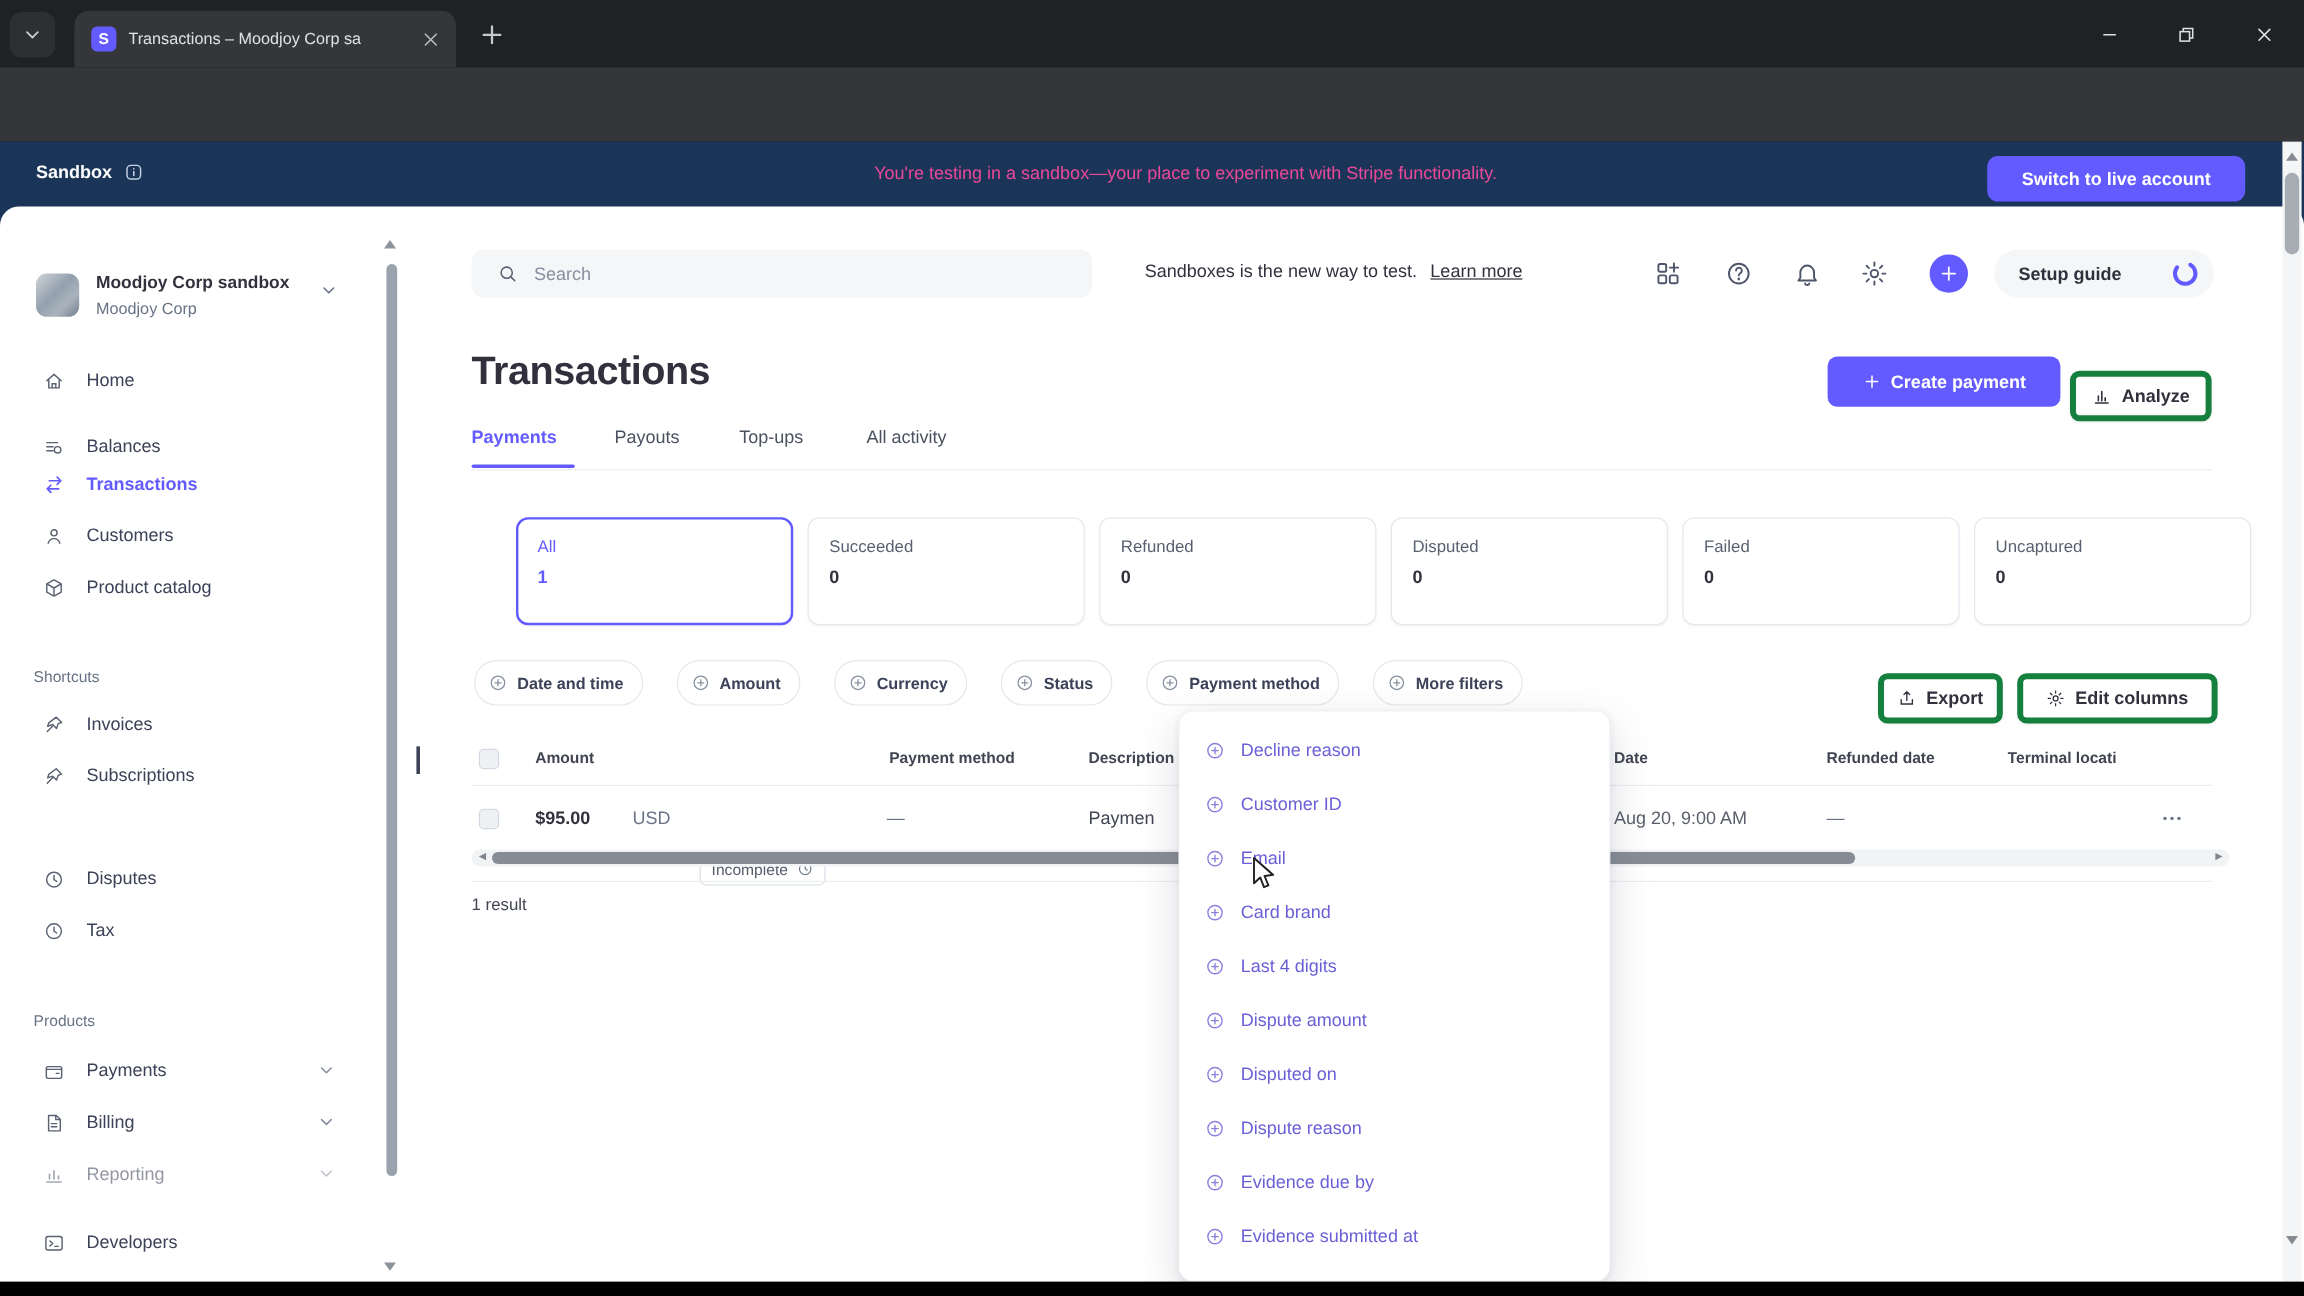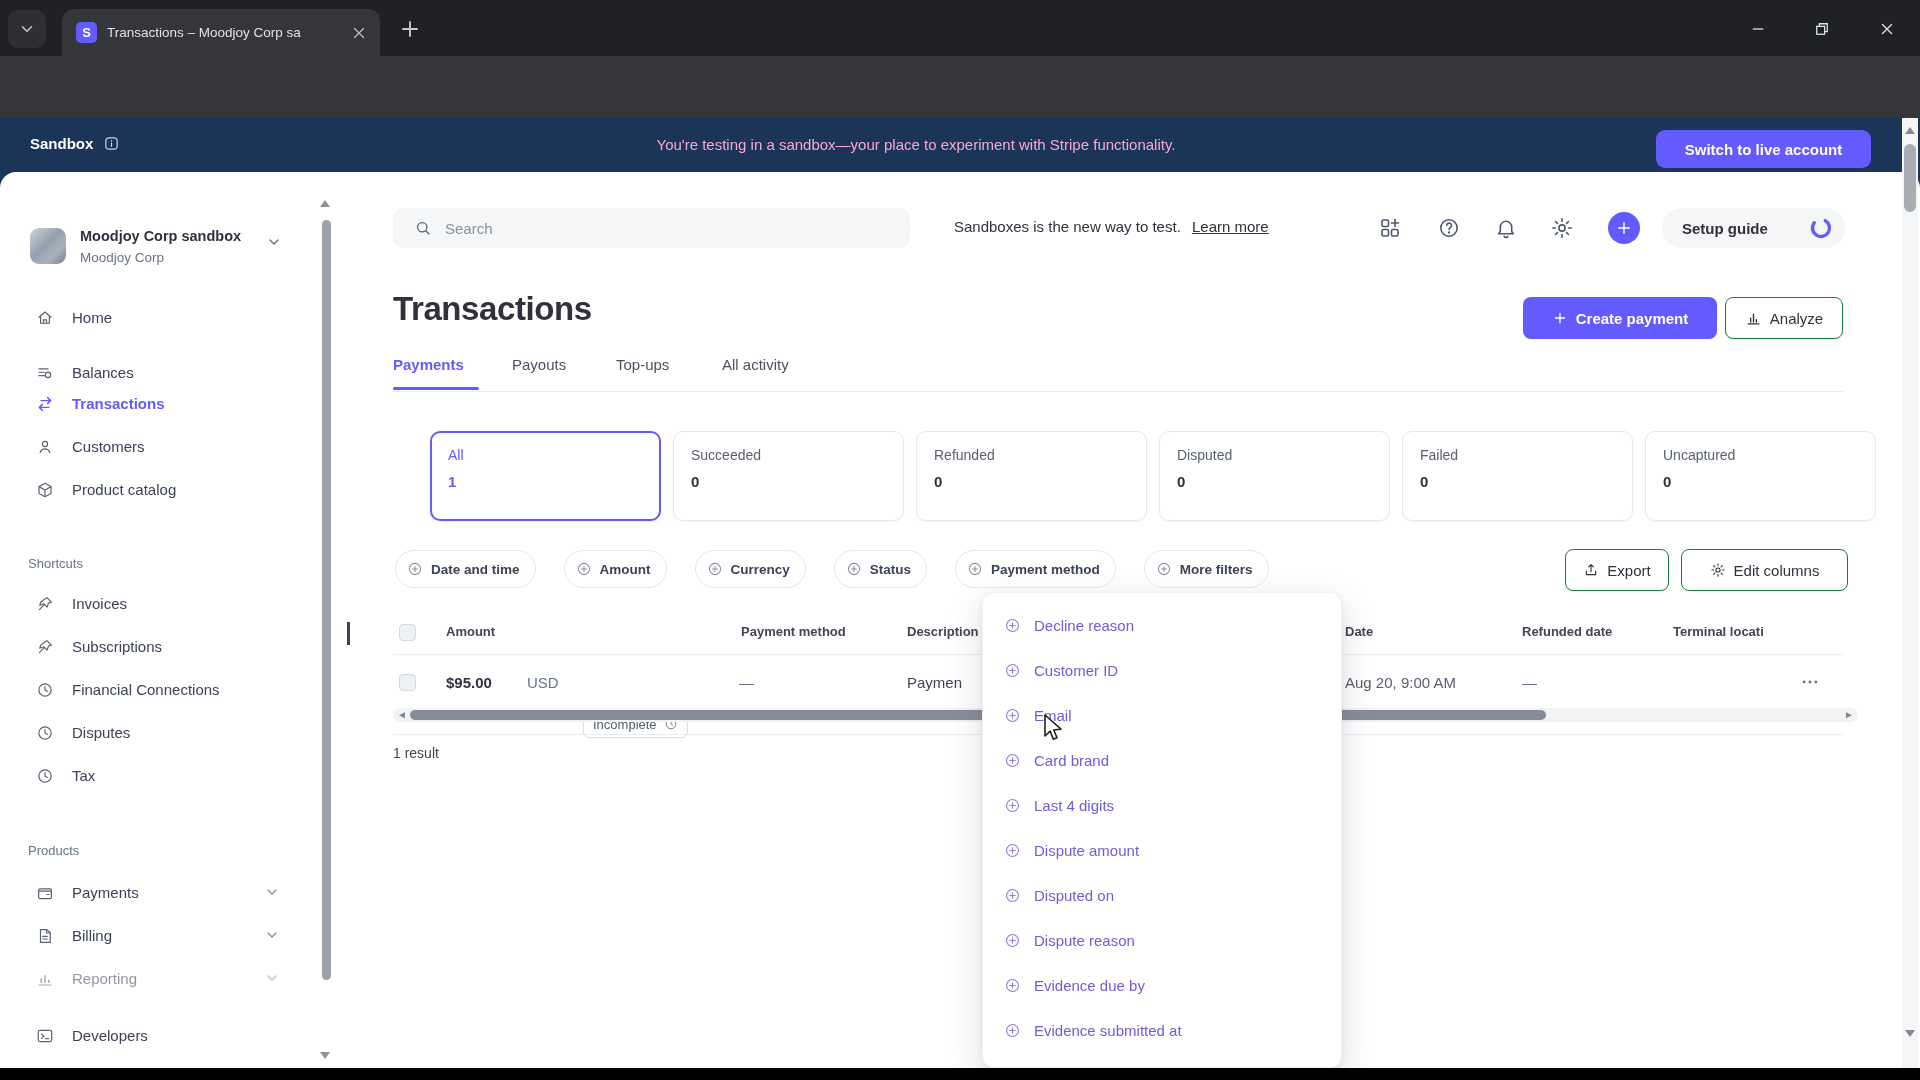--- a/index.html
+++ b/index.html
@@ -52,21 +52,21 @@
     font-family:"Liberation Sans",sans-serif;}
   .searchbar input::placeholder{color:#87909f;}
   .hic{position:absolute;top:44px;width:24px;height:24px;color:#4f566b;}
   .setup{position:absolute;left:1662px;top:36px;width:183px;height:40px;border-radius:999px;background:#f5f6f8;
     display:flex;align-items:center;justify-content:space-between;padding:0 12px 0 20px;font-size:15px;font-weight:700;color:#30313d;}
 
   .pgtitle{position:absolute;left:393px;top:118px;font-size:33px;font-weight:700;color:#30313d;letter-spacing:-.4px;}
   .btn-primary{position:absolute;display:flex;align-items:center;justify-content:center;gap:8px;background:#635bff;color:#fff;
     border:none;border-radius:8px;font-size:15px;font-weight:600;}
   .btn-sec{position:absolute;display:flex;align-items:center;justify-content:center;gap:8px;background:#fff;color:#30313d;
-    border:1px solid #15803d;border-radius:8px;font-size:15px;font-weight:400;box-shadow:0 1px 2px rgba(0,0,0,.06);}
+    border:5px solid #15803d;border-radius:8px;font-size:15px;font-weight:700;box-shadow:0 1px 2px rgba(0,0,0,.06);margin-top:12px;}
 
   .tabitem{position:absolute;top:184px;font-size:15px;font-weight:500;color:#4a5260;}
   .tabitem.on{color:#635bff;font-weight:700;}
   .tabline{position:absolute;left:393px;top:215px;width:86px;height:3px;background:#635bff;border-radius:2px;}
   .hr{position:absolute;height:1px;background:#ebeef1;}
 
   .cards{position:absolute;left:416px;top:259px;display:flex;gap:12px;padding-left:14px;}
   .card{width:231px;height:90px;background:#fff;border:1px solid #e3e8ee;border-radius:10px;padding:15px 17px;
     box-shadow:0 1px 2px rgba(0,0,0,.04);}
   .card .cl{font-size:14px;color:#596171;font-weight:500;}
@@ -322,21 +322,21 @@
       </svg>
   </div>
 
   <div class="banner">
     <div class="abs" style="left:30px;top:17px;display:flex;align-items:center;gap:10px;color:#fff;">
       <span style="font-size:15px;font-weight:700">Sandbox</span>
       <svg class="ic" style="width:17px;height:17px;color:#c6d3e4">
           <use href="#i-info"></use>
         </svg>
     </div>
-    <div class="abs" style="left:916px;top:18px;transform:translateX(-50%);color:#f9a8d4;font-size:15px;white-space:nowrap">You're testing in a sandbox—your place to experiment with Stripe functionality.</div>
+    <div class="abs" style="left:988px;top:18px;transform:translateX(-50%);color:#ec4899;font-size:15px;white-space:nowrap">You're testing in a sandbox—your place to experiment with Stripe functionality.</div>
     <button class="switchbtn">Switch to live account</button>
   </div>
 
   <div class="app">
 
     <div class="abs" style="left:0;top:0;width:345px;height:896px">
       <div class="abs" style="left:0;top:20px;width:300px;height:70px">
         <div class="avatar"></div>
         <div class="abs" style="left:80px;top:36px;font-size:14.5px;font-weight:700;color:#30313d">Moodjoy Corp sandbox</div>
         <div class="abs" style="left:80px;top:58px;font-size:13.5px;color:#687385">Moodjoy Corp</div>
@@ -381,26 +381,20 @@
         <svg class="ic">
             <use href="#i-pin"></use>
           </svg>
         <span>Invoices</span>
       </div>
       <div class="sideitem" style="top:453px">
         <svg class="ic">
             <use href="#i-pin"></use>
           </svg>
         <span>Subscriptions</span>
-      </div>
-      <div class="sideitem" style="top:496px">
-        <svg class="ic">
-            <use href="#i-clock"></use>
-          </svg>
-        <span>Financial Connections</span>
       </div>
       <div class="sideitem" style="top:539px">
         <svg class="ic">
             <use href="#i-clock"></use>
           </svg>
         <span>Disputes</span>
       </div>
       <div class="sideitem" style="top:582px">
         <svg class="ic">
             <use href="#i-clock"></use>

